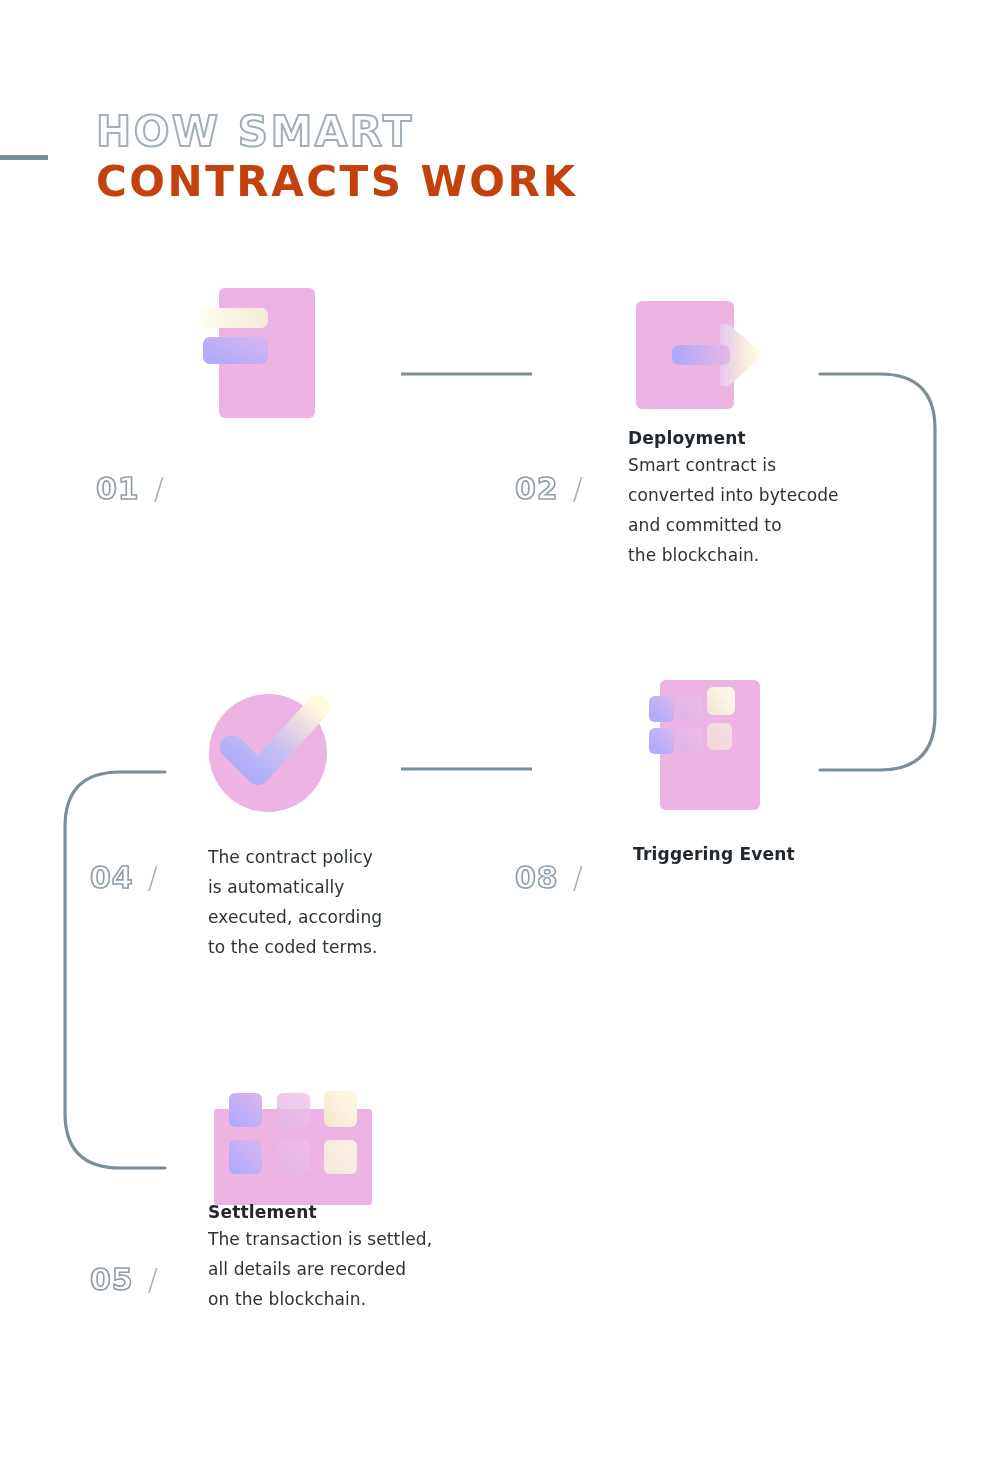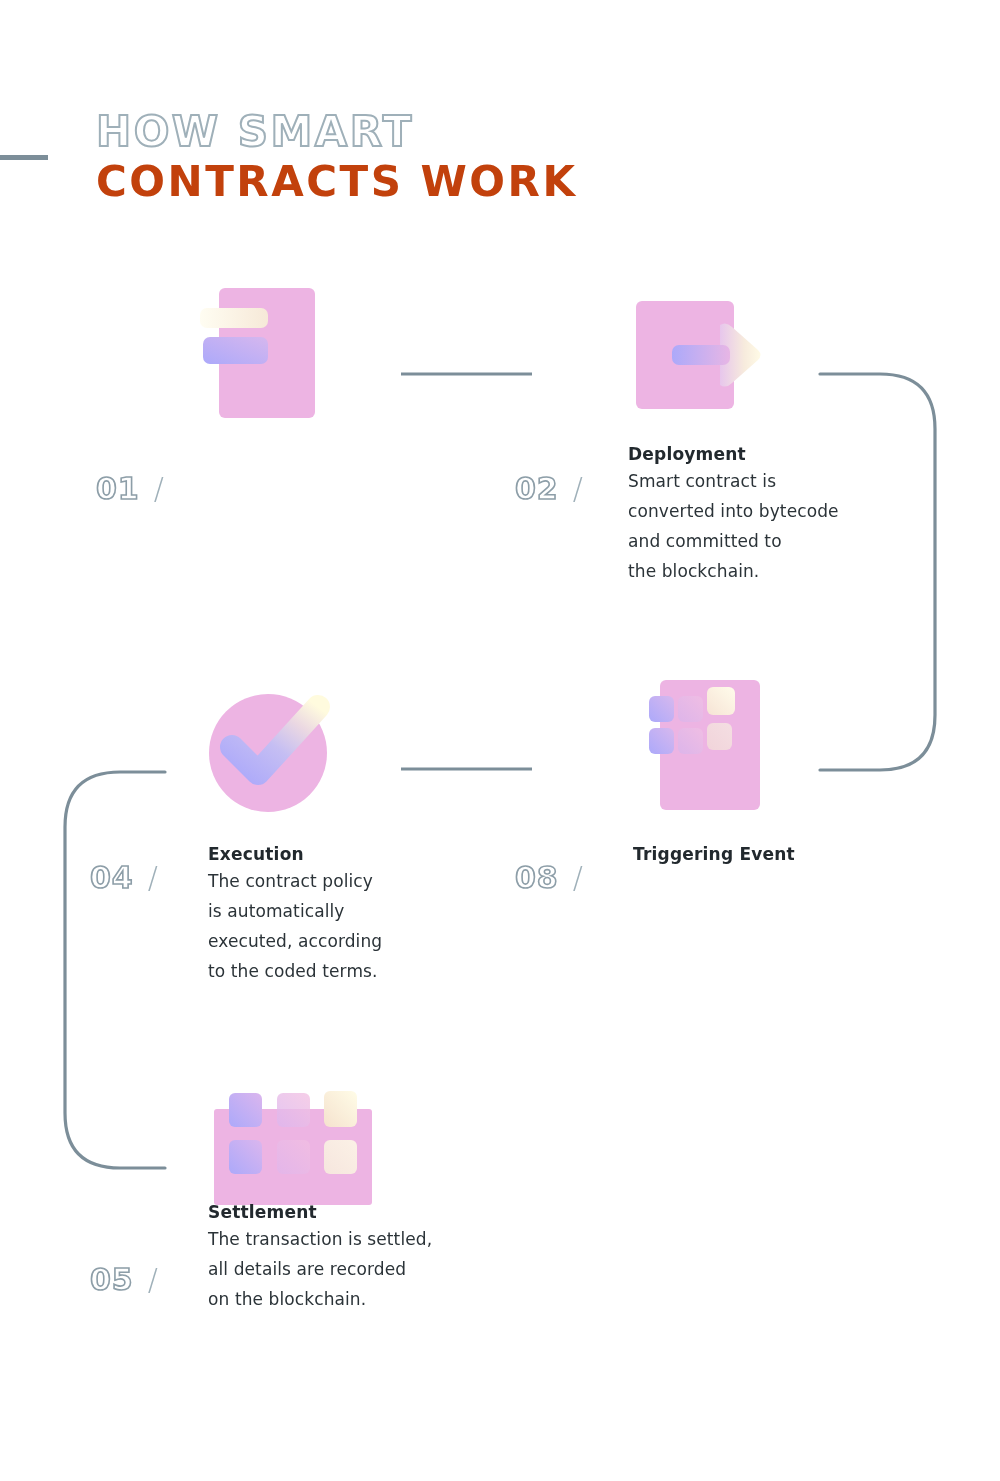--- a/index.html
+++ b/index.html
@@ -215,21 +215,21 @@
       <span class="step-slash">/</span>
     </div>
   </div>
 
   <div class="step" style="left:515px;top:450px;">
     <div class="step-head">
       <span class="step-num">02</span>
       <span class="step-slash">/</span>
     </div>
   </div>
-  <div class="step-body" style="left:628px;top:442px;width:300px;">
+  <div class="step-body" style="left:628px;top:426px;width:300px;">
     <div class="step-title">Deployment</div>
     <div class="step-desc">Smart contract is
 converted into bytecode
 and committed to
 the blockchain.</div>
   </div>
 
   <div class="step" style="left:515px;top:839px;">
     <div class="step-head">
       <span class="step-num">08</span>
@@ -240,21 +240,20 @@
     <div class="step-title">Triggering Event</div>
   </div>
 
   <div class="step" style="left:90px;top:839px;">
     <div class="step-head">
       <span class="step-num">04</span>
       <span class="step-slash">/</span>
     </div>
   </div>
   <div class="step-body" style="left:208px;top:842px;width:300px;">
-    <div class="step-title">Execution</div>
     <div class="step-desc">The contract policy
 is automatically
 executed, according
 to the coded terms.</div>
   </div>
 
   <div class="step" style="left:90px;top:1241px;">
     <div class="step-head">
       <span class="step-num">05</span>
       <span class="step-slash">/</span>

